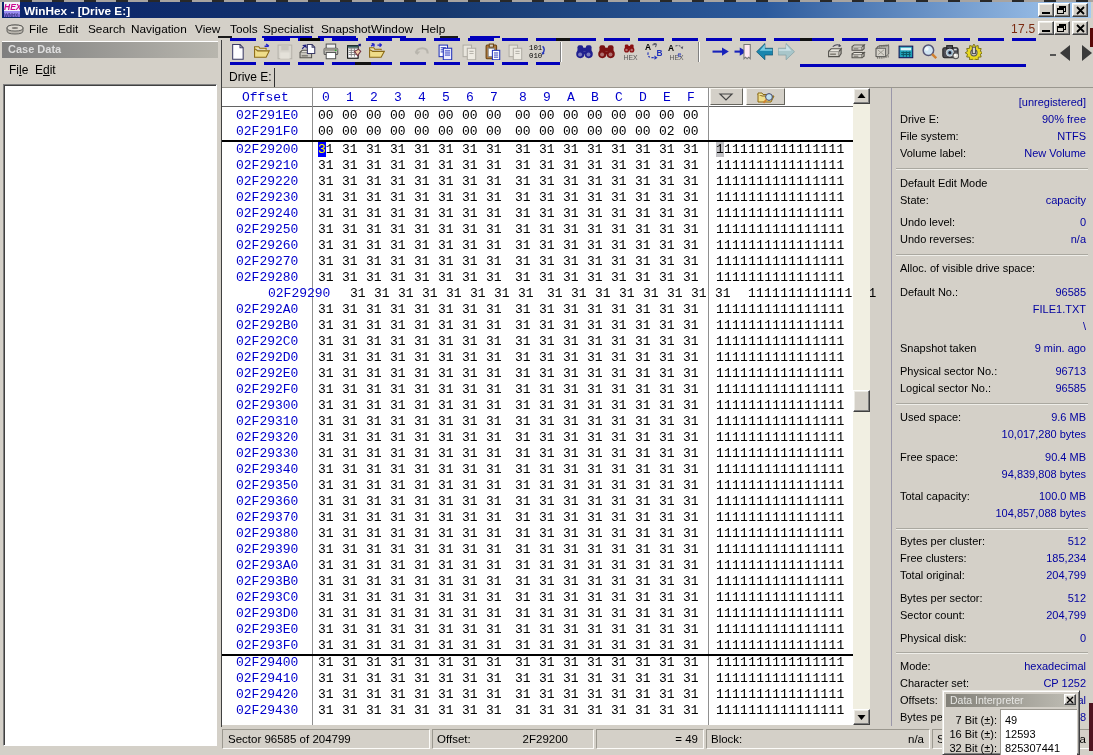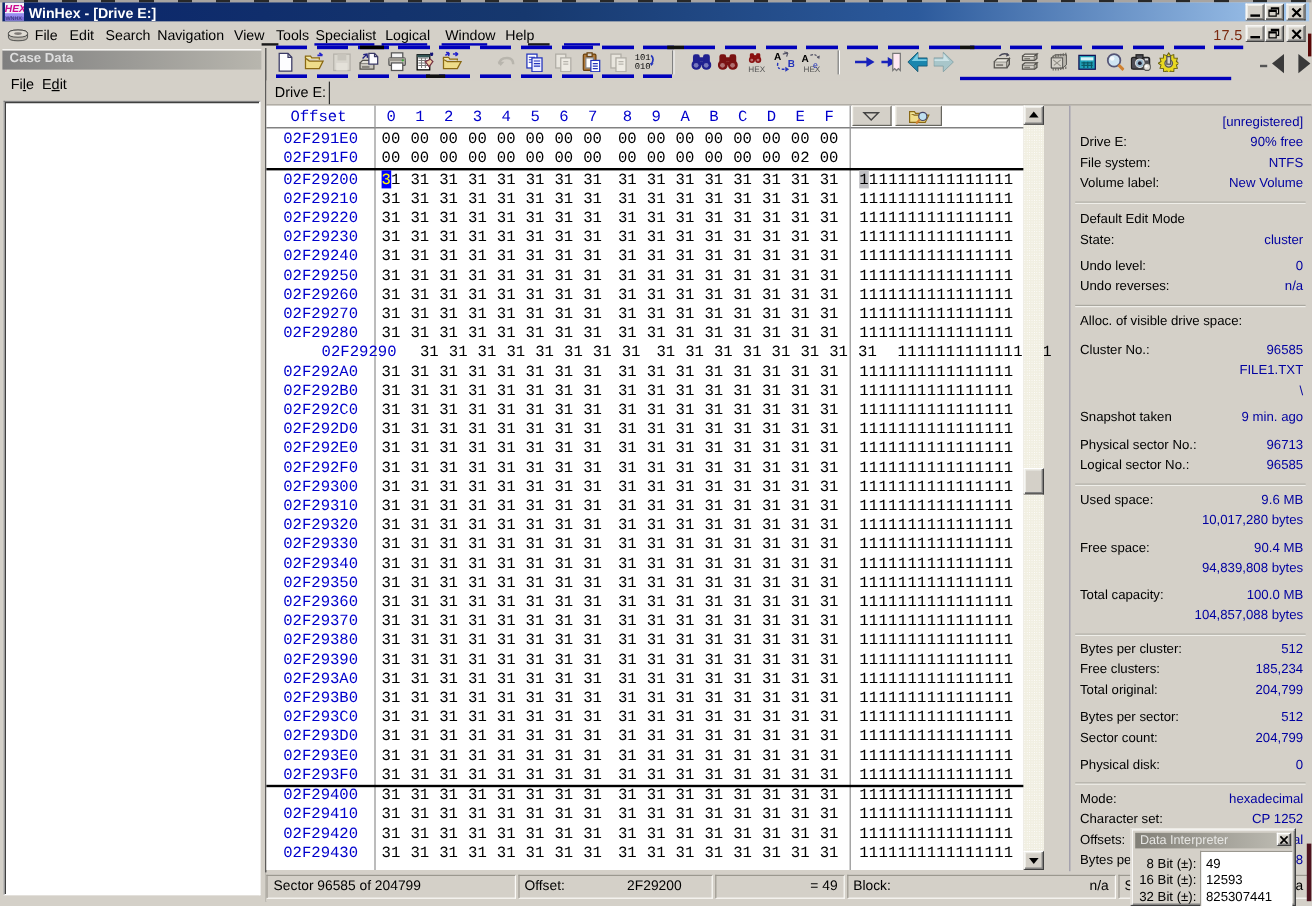--- a/index.html
+++ b/index.html
@@ -72,21 +72,21 @@
       <path d="M1 6 q0-3 8-3 q8 0 8 3 q0 3 -8 3 q-8 0 -8-3 z" fill="#dedad2" stroke="#4a4a48" stroke-width="0.8"></path>
       <ellipse cx="9" cy="6" rx="3.2" ry="1.1" fill="#807c78"></ellipse>
     </svg>
     <span class="mi" style="left:27px">File</span>
     <span class="mi" style="left:56px">Edit</span>
     <span class="mi" style="left:86px">Search</span>
     <span class="mi" style="left:129px">Navigation</span>
     <span class="mi" style="left:193px">View</span>
     <span class="mi" style="left:228px">Tools</span>
     <span class="mi" style="left:261px">Specialist</span>
-    <span class="mi" style="left:319px">Logical</span>
+    <span class="mi" style="left:319px">Snapshot</span>
     <span class="mi" style="left:369px">Window</span>
     <span class="mi" style="left:419px">Help</span>
     <span class="mi" style="left:1009px;color:#7a2a10;font-size:12px;letter-spacing:0.3px">17.5</span>
   </div>
 <div class="winbtn" style="left:1038px;top:21px">
     <div style="position:absolute;left:3px;bottom:2px;width:8px;height:2px;background:#000"></div>
   </div>
 <div class="winbtn" style="left:1054px;top:21px">
     <div style="position:absolute;left:4px;top:2px;width:7px;height:6px;border:1px solid #000;border-top-width:2px"></div>
     <div style="position:absolute;left:2px;top:4px;width:7px;height:6px;border:1px solid #000;border-top-width:2px;background:#d4d0c8"></div>
@@ -401,36 +401,36 @@
     <div class="ir" style="top:58px">
       <span class="lb">Volume label:</span>
       <span class="vl">New Volume</span>
     </div>
     <div class="isep" style="top:80px"></div>
     <div class="ir" style="top:88px">
       <span class="lb">Default Edit Mode</span>
     </div>
     <div class="ir" style="top:105px">
       <span class="lb">State:</span>
-      <span class="vl">cluster</span>
+      <span class="vl">capacity</span>
     </div>
     <div class="ir" style="top:127px">
       <span class="lb">Undo level:</span>
       <span class="vl">0</span>
     </div>
     <div class="ir" style="top:144px">
       <span class="lb">Undo reverses:</span>
       <span class="vl">n/a</span>
     </div>
     <div class="isep" style="top:166px"></div>
     <div class="ir" style="top:173px">
       <span class="lb">Alloc. of visible drive space:</span>
     </div>
     <div class="ir" style="top:197px">
-      <span class="lb">Cluster No.:</span>
+      <span class="lb">Default No.:</span>
       <span class="vl">96585</span>
     </div>
     <div class="ir" style="top:214px">
       <span class="vl">FILE1.TXT</span>
     </div>
     <div class="ir" style="top:231px">
       <span class="vl">\</span>
     </div>
     <div class="ir" style="top:253px">
       <span class="lb">Snapshot taken</span>
@@ -532,20 +532,20 @@
 <div id="di" class="abs">
     <div id="dit">
       <span>Data Interpreter</span>
       <div class="winbtn" style="left:118px;top:0px;width:12px;height:11px;line-height:9px;">
         <svg style="position:absolute;left:1px;top:1px" width="8" height="8">
           <path d="M1 1 L7 7 M7 1 L1 7" stroke="#000" stroke-width="1.4"></path>
         </svg>
       </div>
     </div>
     <div style="position:absolute;left:57px;top:18px;width:77px;height:47px;background:#fff;border:1px solid #9a978f;border-right:none;border-bottom:none"></div>
-    <div class="dirow" style="top:22px;left:0;width:54px;text-align:right">8 Bit (±):</div>
+    <div class="dirow" style="top:22px;left:0;width:54px;text-align:right">7 Bit (±):</div>
     <div class="dirow" style="top:22px;left:62px">49</div>
     <div class="dirow" style="top:36px;left:0;width:54px;text-align:right">16 Bit (±):</div>
     <div class="dirow" style="top:36px;left:62px">12593</div>
     <div class="dirow" style="top:50px;left:0;width:54px;text-align:right">32 Bit (±):</div>
     <div class="dirow" style="top:50px;left:62px">825307441</div>
   </div>
 <div class="abs" style="left:1090px;top:28px;width:3px;height:19px;background:#5a0808"></div>
 <div class="abs" style="left:1089px;top:703px;width:4px;height:48px;background:#4e1420"></div>
 </body></html>

